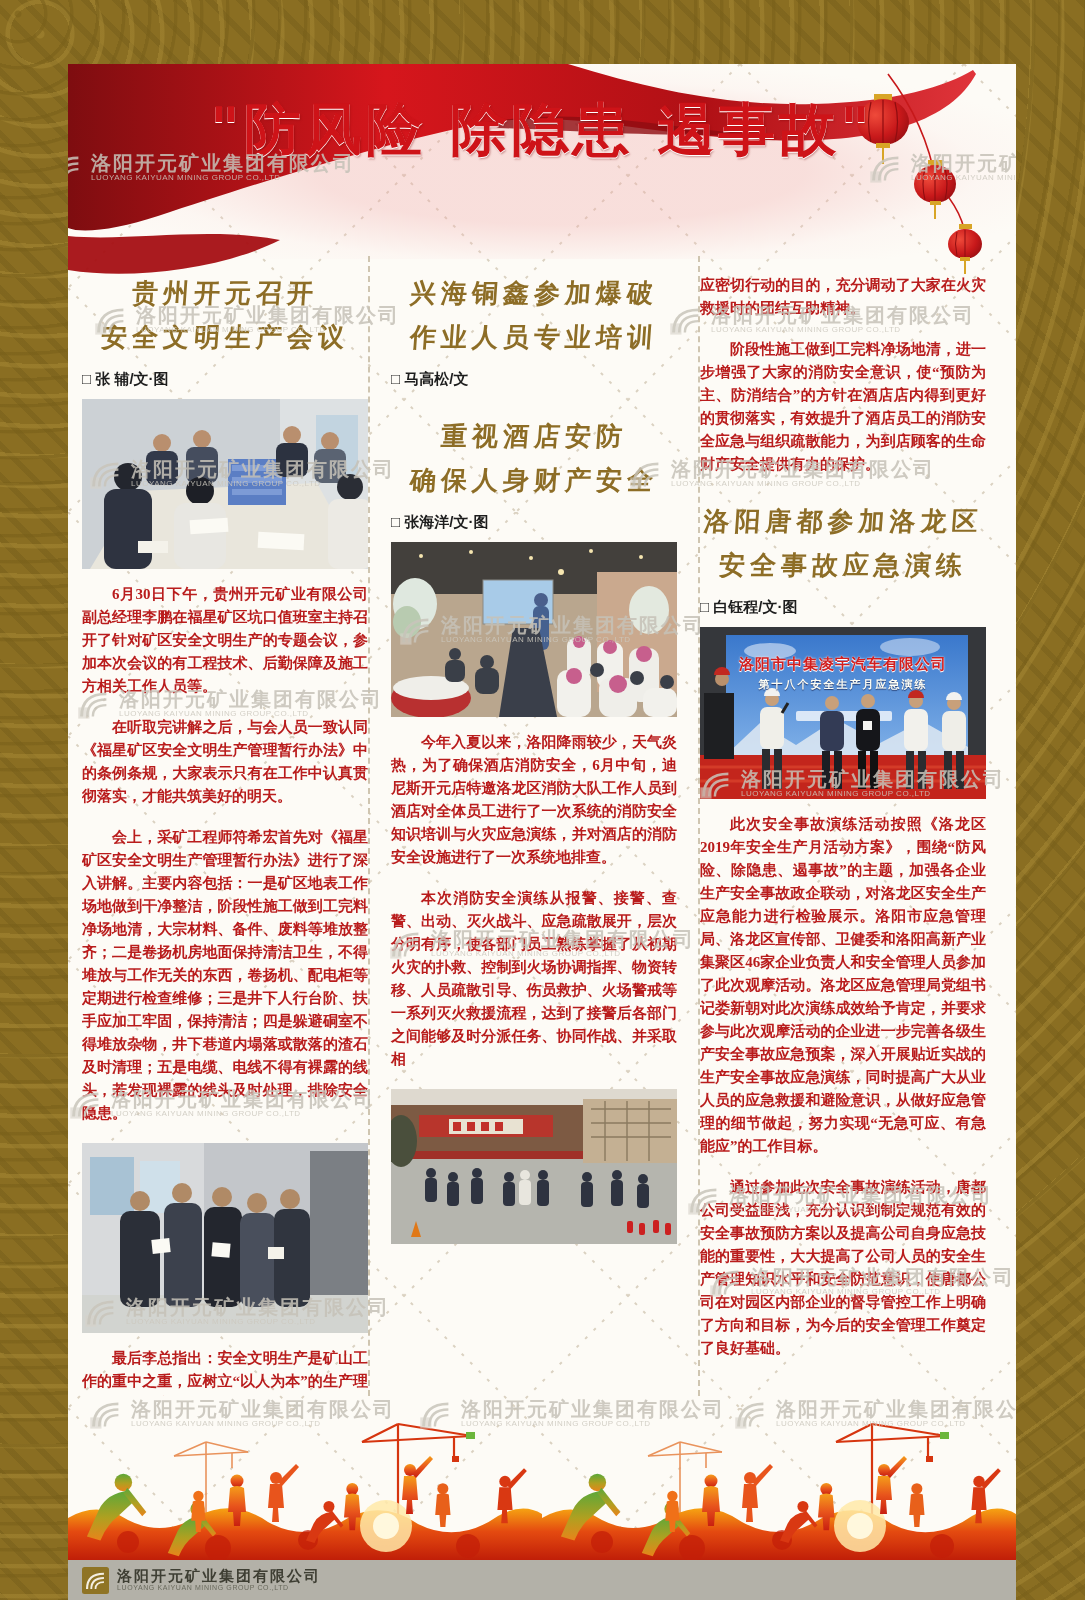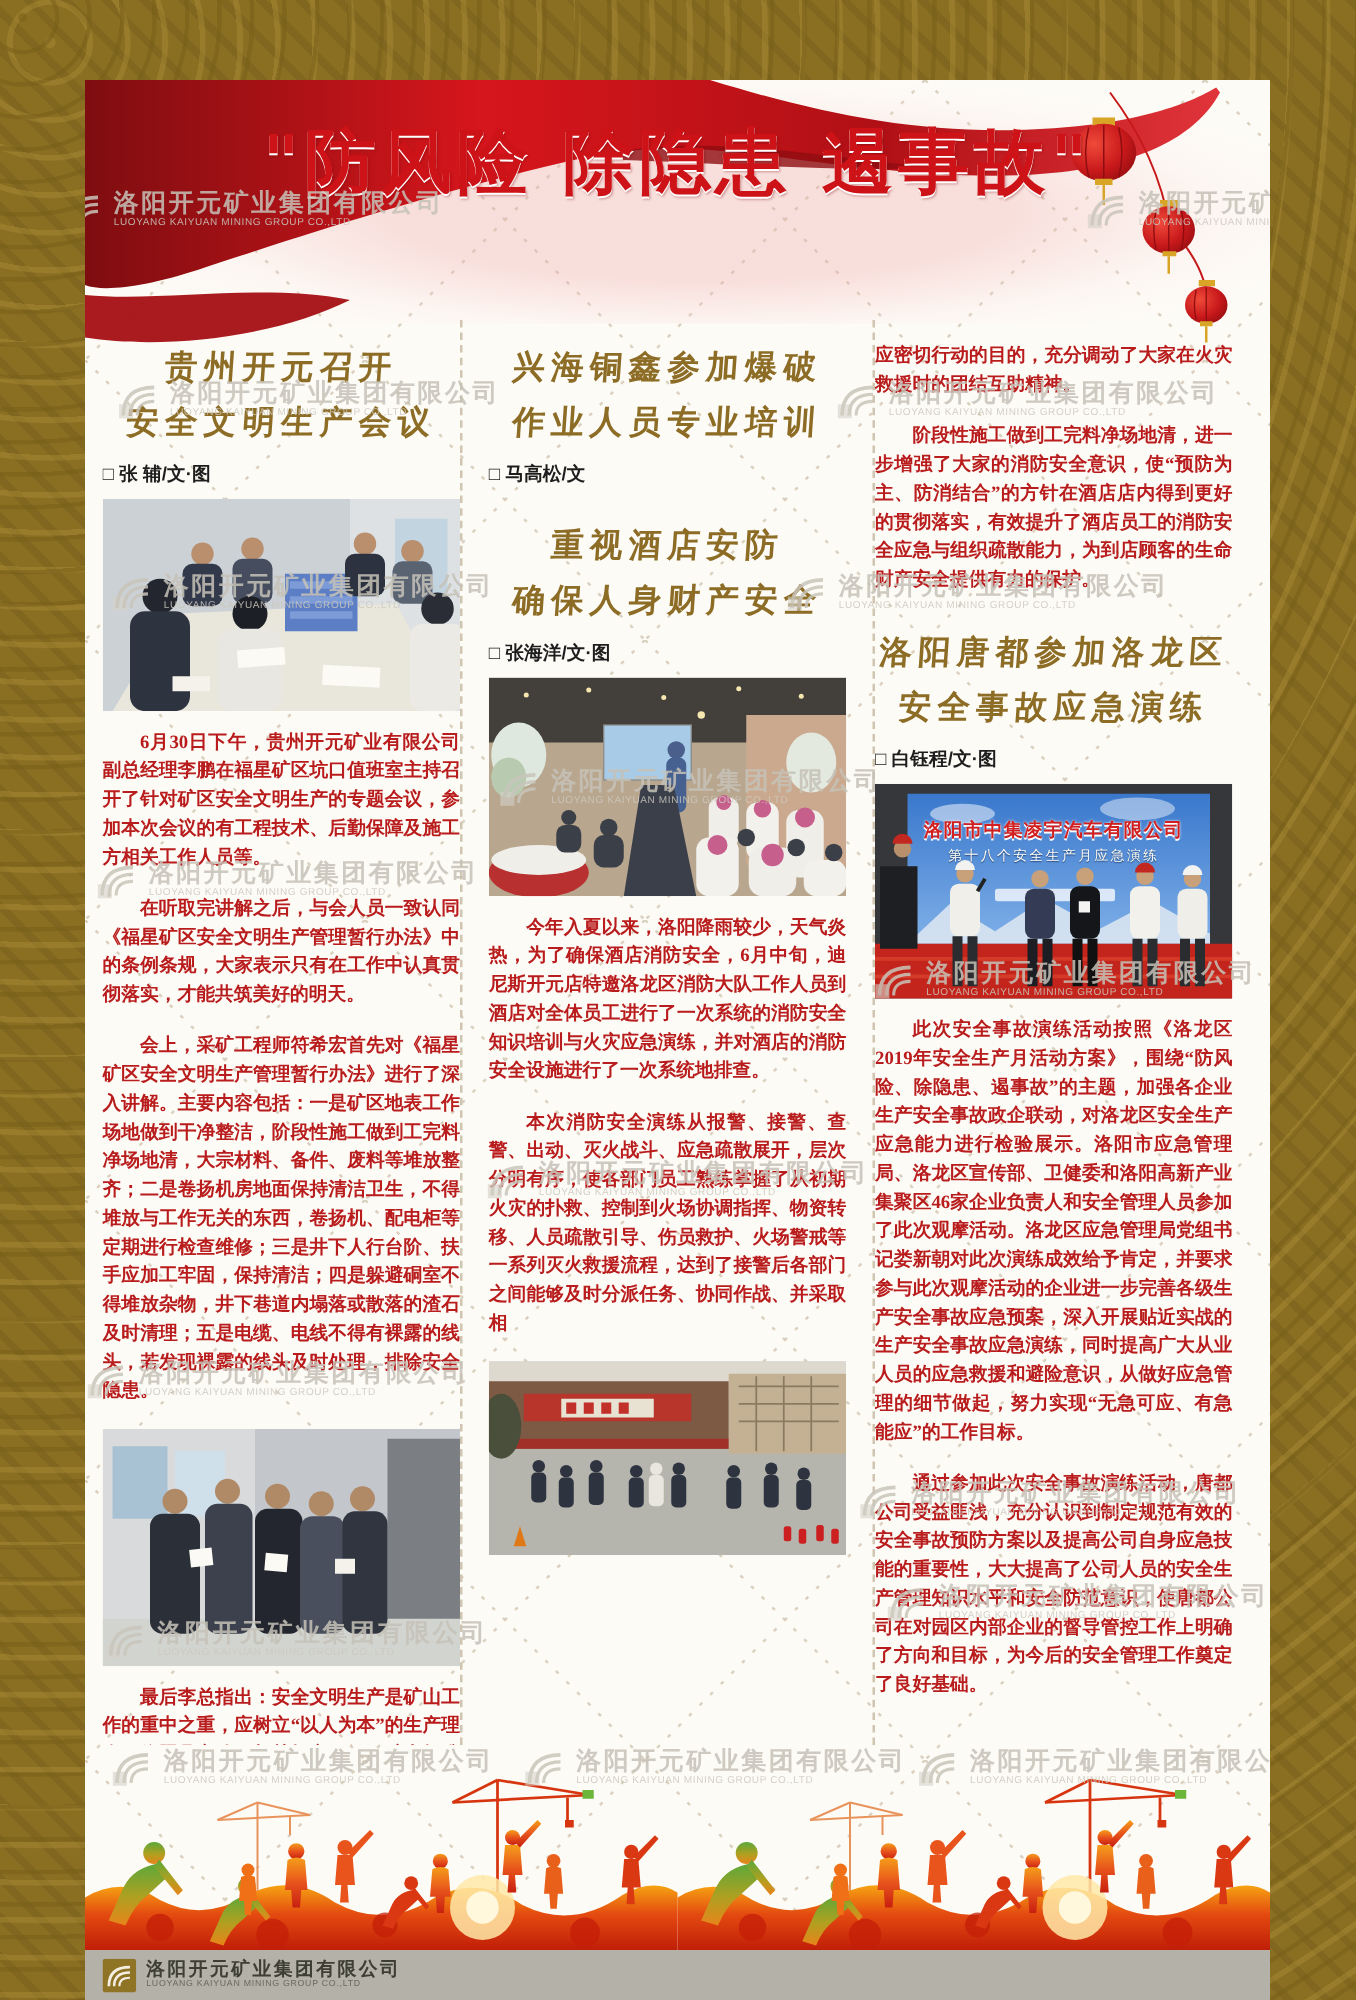--- a/index.html
+++ b/index.html
@@ -38,21 +38,21 @@
   .art-title span{display:block;transform:skewX(-4deg);}
   .byline{font-size:15px;font-weight:bold;color:#1d1d1d;margin:10px 0 10px;font-family:"Liberation Sans",sans-serif;}
   .col p{font-size:15px;line-height:23px;color:#b91c1c;text-align:justify;text-indent:2em;
          margin:0 0 18px;font-family:"Liberation Serif",serif;font-weight:600;}
   .col p.noindent{text-indent:0;}
   .photo{position:relative;width:100%;overflow:hidden;margin:2px 0 14px;}
   .photo svg{display:block;width:100%;height:100%;}
   .ph1{height:170px;} .ph2{height:190px;} .ph3{height:175px;} .ph4{height:155px;} .ph5{height:172px;}
   .banner-t1{position:absolute;left:0;right:0;top:28px;text-align:center;font-weight:900;font-size:15px;
              color:#d21f1f;letter-spacing:1px;text-shadow:0 0 2px #fff,0 1px 0 #fff;z-index:2;}
-  .banner-t2{position:absolute;left:0;right:0;top:50px;text-align:center;font-weight:normal;font-size:11px;
+  .banner-t2{position:absolute;left:0;right:0;top:50px;text-align:center;font-weight:bold;font-size:11px;
              color:#fdfdf4;letter-spacing:2px;text-shadow:0 1px 1px rgba(0,0,40,.6);z-index:2;}
   
   .footer-art{position:absolute;left:0;top:1332px;width:948px;height:164px;z-index:4;}
   .footer-bar{position:absolute;left:0;top:1496px;width:948px;height:40px;background:#b3b1a8;z-index:5;
               display:flex;align-items:center;gap:8px;padding-left:14px;box-sizing:border-box;}
   .f-logo{width:27px;height:27px;}
   .f-names{display:flex;flex-direction:column;line-height:1.1;}
   .f-cn{font-size:15px;font-weight:bold;letter-spacing:2px;color:#3e3e33;}
   .f-en{font-size:7px;letter-spacing:.6px;color:#6a6a5d;}
 </style>

